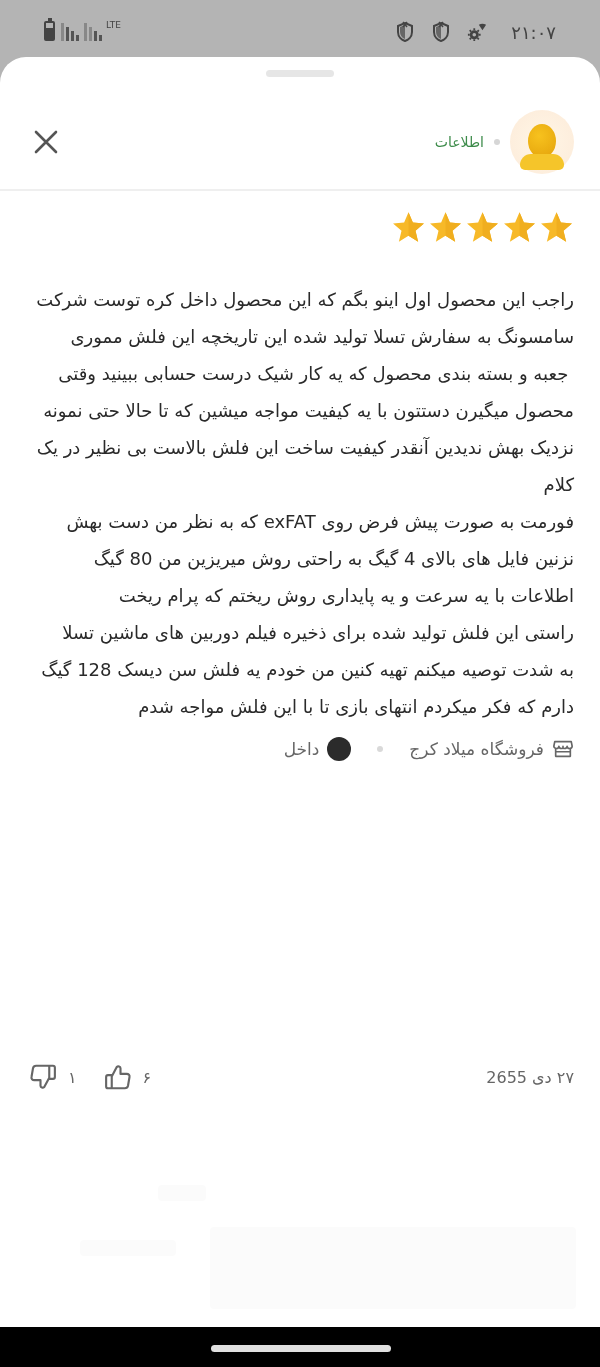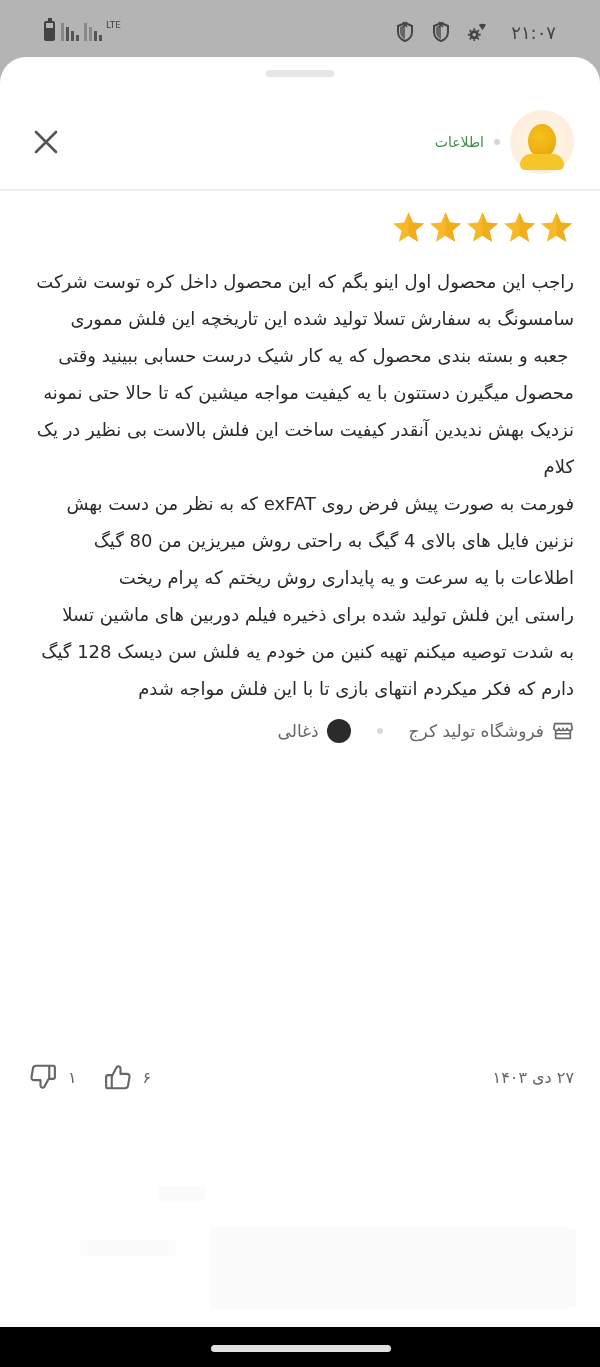--- a/index.html
+++ b/index.html
@@ -78,21 +78,21 @@
     display: flex; align-items: center; justify-content: center; cursor: pointer;
   }
 
   .content {
     position: absolute; top: 150px; left: 0; width: 600px;
     direction: rtl; padding: 0 26px 0 26px;
   }
   .stars { display: flex; gap: 2px; height: 40px; align-items: center; }
   .star { width: 35px; height: 35px; }
   .review-body {
-    margin-top: 16px;
+    margin-top: 34px;
     font-size: 18px; line-height: 37px; color: #2a2a2a;
     white-space: pre-wrap;
     width: 548px;
   }
   .meta-row {
     margin-top: 12px;
     display: flex; align-items: center; gap: 8px;
     font-size: 17px; color: #666;
   }
   .store-icon { width: 22px; height: 22px; }
@@ -209,29 +209,29 @@
     <div class="review-body">راجب این محصول اول اینو بگم که این محصول داخل کره توست شرکت سامسونگ به سفارش تسلا تولید شده این تاریخچه این فلش مموری
  جعبه و بسته بندی محصول که یه کار شیک درست حسابی ببینید وقتی محصول میگیرن دستتون با یه کیفیت مواجه میشین که تا حالا حتی نمونه نزدیک بهش ندیدین آنقدر کیفیت ساخت این فلش بالاست بی نظیر در یک کلام
 فورمت به صورت پیش فرض روی exFAT که به نظر من دست بهش نزنین فایل های بالای 4 گیگ به راحتی روش میریزین من 80 گیگ اطلاعات با یه سرعت و یه پایداری روش ریختم که پرام ریخت
 راستی این فلش تولید شده برای ذخیره فیلم دوربین های ماشین تسلا
 به شدت توصیه میکنم تهیه کنین من خودم یه فلش سن دیسک 128 گیگ دارم که فکر میکردم انتهای بازی تا با این فلش مواجه شدم</div>
 
     <div class="meta-row">
       <svg class="store-icon" viewBox="0 0 24 24">
           <path d="M3 4 H21 L22 9 C22 10.5 20.5 11.5 19 11.5 C17.5 11.5 16.5 10.5 16.5 9 C16.5 10.5 15 11.5 13.5 11.5 C12 11.5 12 11 12 9 C12 11 12 11.5 10.5 11.5 C9 11.5 7.5 10.5 7.5 9 C7.5 10.5 6.5 11.5 5 11.5 C3.5 11.5 2 10.5 2 9 Z M4 11.5 V20 H20 V11.5 M4 15 H20" fill="none" stroke="#666" stroke-width="1.8" stroke-linejoin="round"></path>
         </svg>
-      <span>فروشگاه تولید کرج</span>
+      <span>فروشگاه میلاد کرج</span>
       <span class="meta-dot"></span>
       <span class="color-swatch"></span>
-      <span>ذغالی</span>
+      <span>داخل</span>
     </div>
   </div>
 
   <div class="footer-row">
-    <span class="date">۲۷ دی ۱۴۰۳</span>
+    <span class="date">۲۷ دی 2655</span>
     <div class="votes">
       <div class="vote-btn">
         <svg width="30" height="30" viewBox="0 0 24 24">
             <path d="M17 3 H20 C21 3 21.5 3.5 21.5 4.5 V12 C21.5 13 21 13.5 20 13.5 H17 Z M17 12.5 L13 20 C12 21 10 20.5 10 19 V14.5 H5 C3.5 14.5 2.5 13.5 2.8 12 L4 5 C4.3 3.7 5 3 6.5 3 H17" fill="none" stroke="#666" stroke-width="1.7" stroke-linejoin="round"></path>
           </svg>
         <span class="vote-count">۱</span>
       </div>
       <div class="vote-btn" style="margin-left:18px">
         <svg width="30" height="30" viewBox="0 0 24 24">
             <path d="M7 21 H4 C3 21 2.5 20.5 2.5 19.5 V12 C2.5 11 3 10.5 4 10.5 H7 Z M7 11.5 L11 4 C12 3 14 3.5 14 5 V9.5 H19 C20.5 9.5 21.5 10.5 21.2 12 L20 19 C19.7 20.3 19 21 17.5 21 H7" fill="none" stroke="#666" stroke-width="1.7" stroke-linejoin="round"></path>

